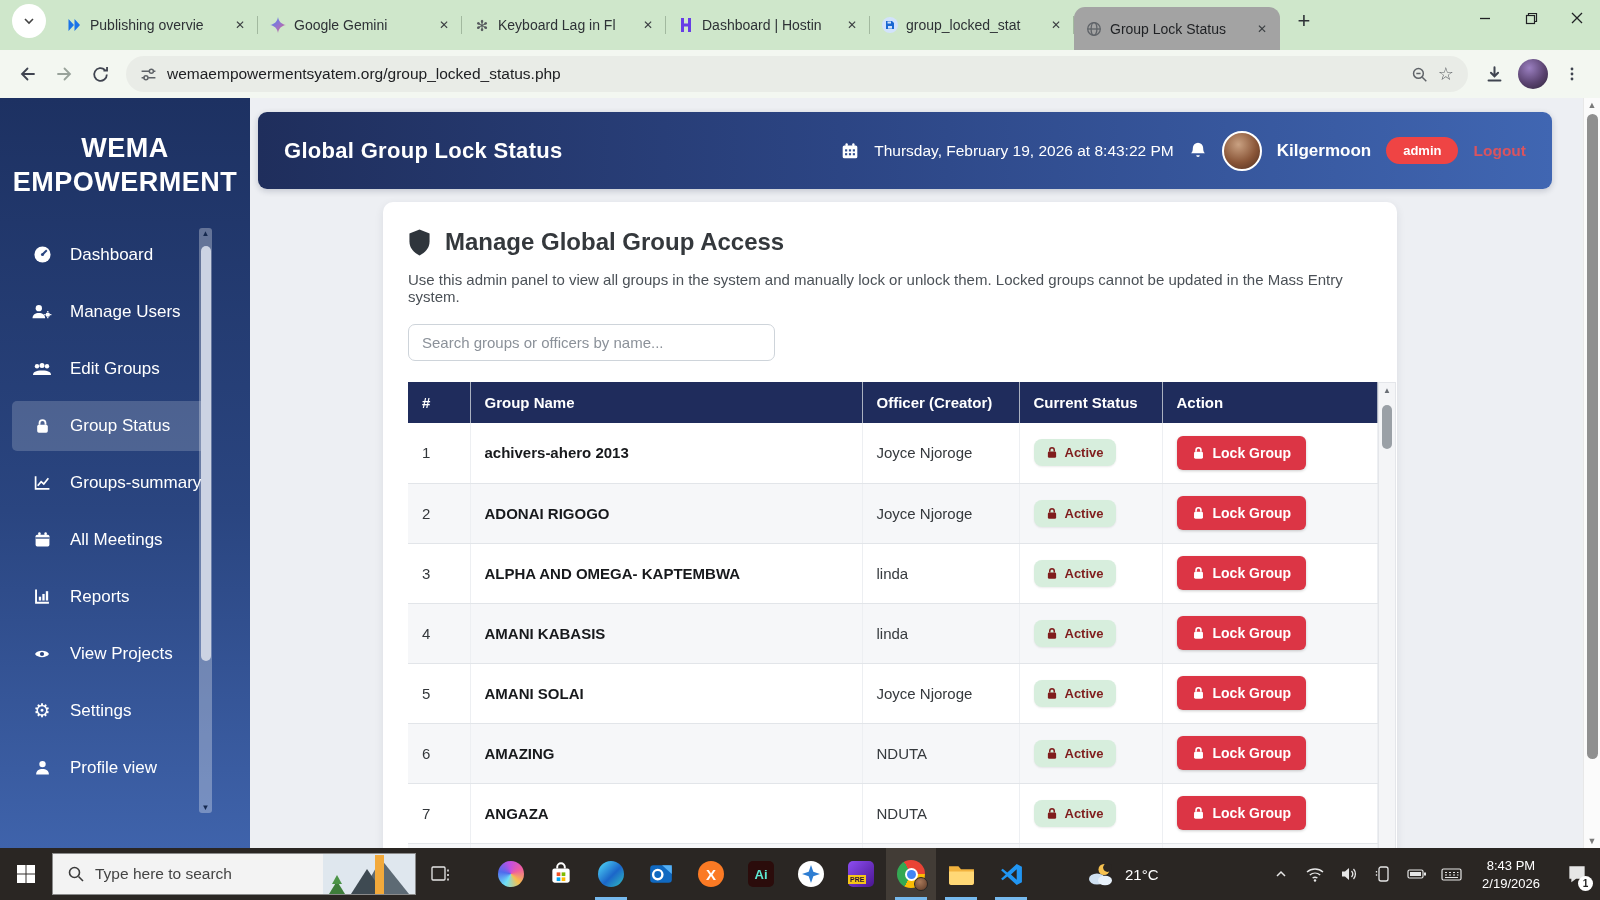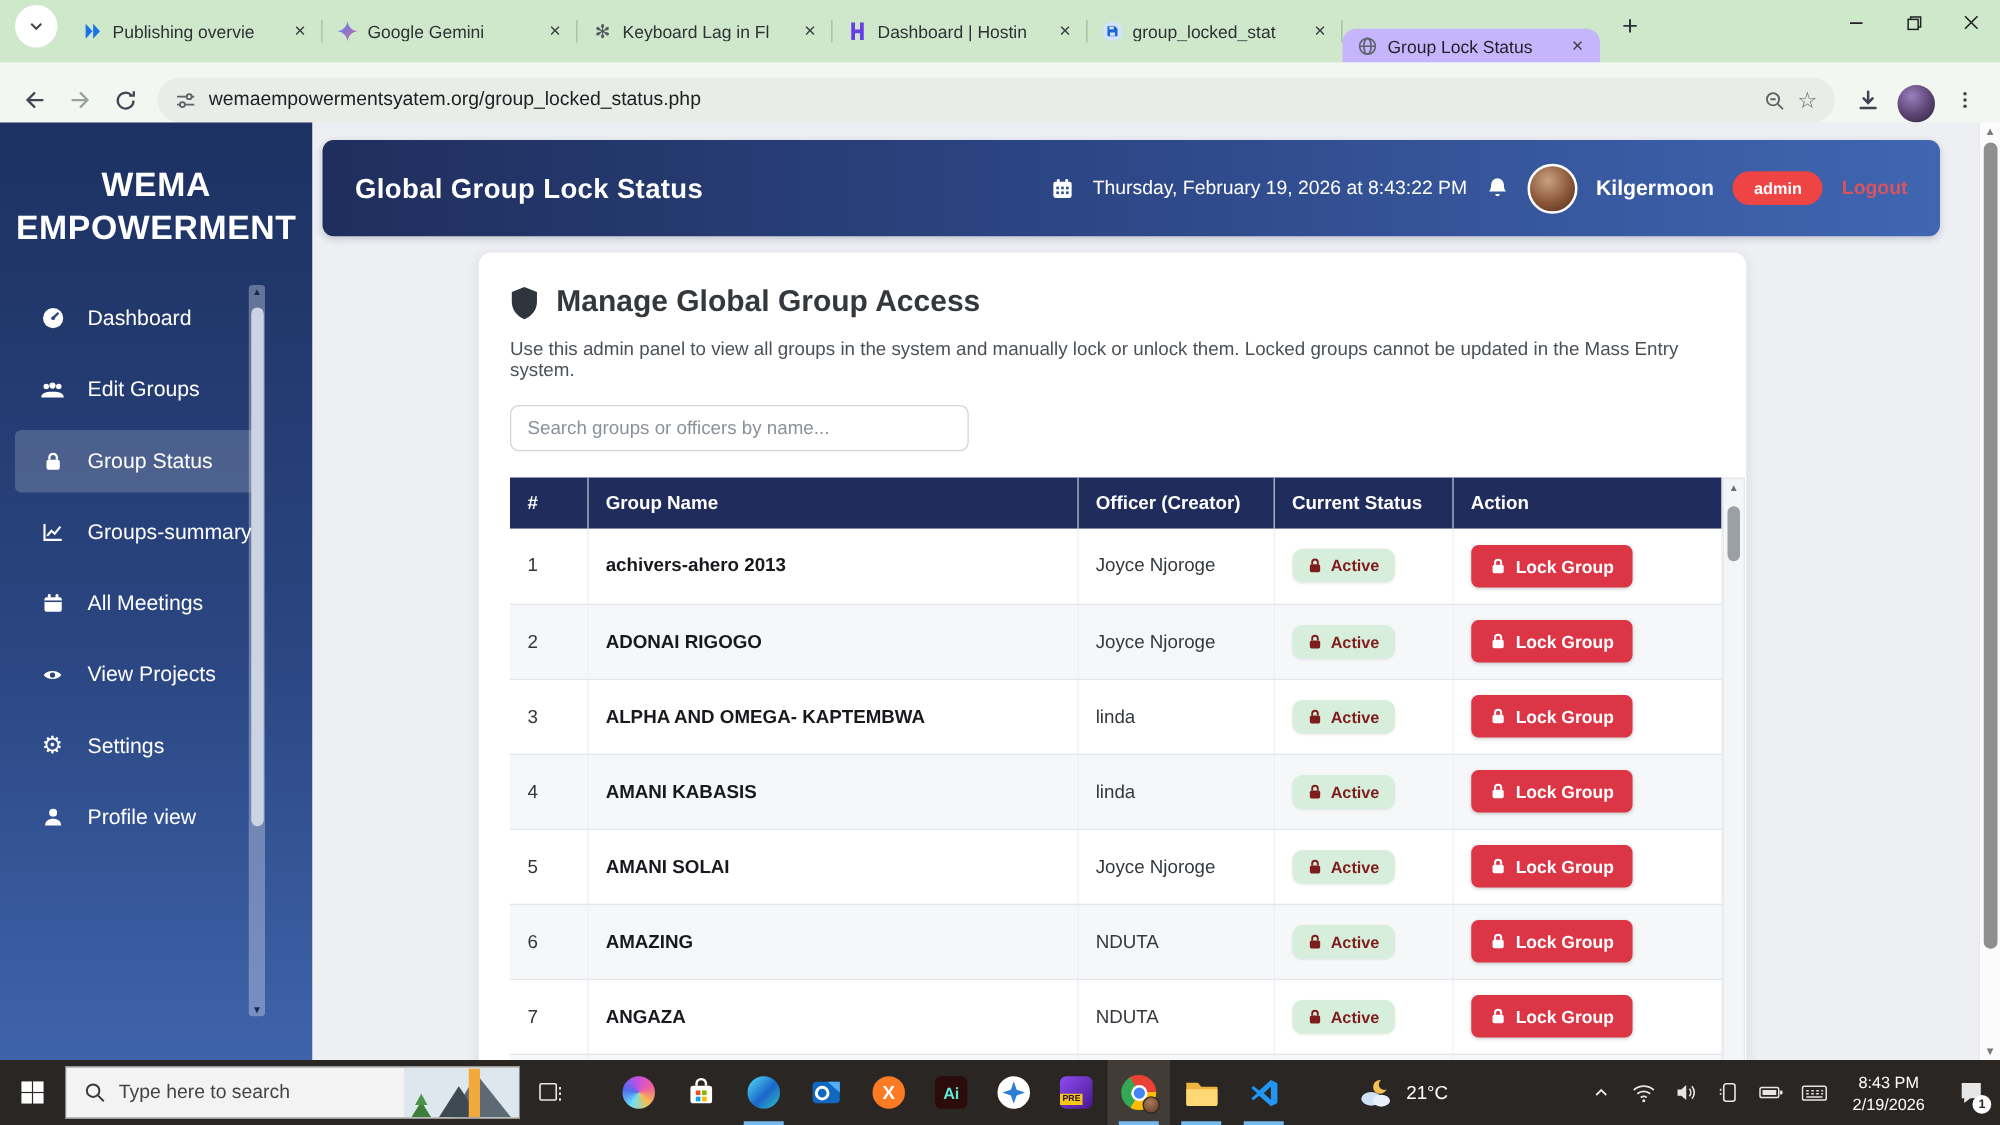--- a/index.html
+++ b/index.html
@@ -6,30 +6,30 @@
 html,body{width:1600px;height:900px;overflow:hidden}
 .screen{position:relative;width:1600px;height:900px;background:#edeff3;font-family:"Liberation Sans",sans-serif;overflow:hidden}
 .ic{display:inline-flex;align-items:center;justify-content:center;line-height:1}
 
 
 .tabstrip{position:absolute;top:0;left:0;width:100%;height:50px;background:#cfe7cb;display:flex;align-items:center;padding-left:8px}
 .tab-search-btn{width:34px;height:34px;border-radius:17px;background:#fff;display:flex;align-items:center;justify-content:center;margin:0 8px 8px 4px;flex-shrink:0}
 .tabs{display:flex;align-items:flex-end;height:50px}
 .tab{display:flex;align-items:center;gap:8px;width:204px;height:50px;padding:0 8px 0 12px;position:relative;color:#2e3236;font-size:14px;cursor:default}
 .tab:not(.active):not(:last-child):after{content:"";position:absolute;right:0;top:16px;height:18px;width:1px;background:rgba(60,80,60,.3)}
-.tab.active{background:#c4b5fd;border-radius:11px 11px 0 0;height:27px;width:206px;color:#1f2124}
+.tab.active{background:#a3a3a3;border-radius:11px 11px 0 0;height:43px;width:206px;color:#1f2124}
 .tab-title{flex:1;white-space:nowrap;overflow:hidden}
 .tab-close{font-size:12px;color:#3c4043;width:20px;height:20px;display:flex;align-items:center;justify-content:center;border-radius:50%}
 .tab-ic svg,.tab-ic{width:16px;height:16px}
 .newtab-btn{width:32px;height:32px;margin:0 10px 9px 8px;display:flex;align-items:center;justify-content:center;font-size:22px;color:#2e3236;flex-shrink:0}
 .win-controls{margin-left:auto;display:flex;align-self:flex-start;height:36px}
 .win-btn{width:46px;height:36px;display:flex;align-items:center;justify-content:center}
 
 
-.toolbar{position:absolute;top:50px;left:0;width:100%;height:48px;background:#f3f7f1;display:flex;align-items:flex-end;padding:0 10px}
+.toolbar{position:absolute;top:50px;left:0;width:100%;height:48px;background:#f3f7f1;display:flex;align-items:center;padding:0 10px}
 .nav-btn{width:36px;height:36px;border-radius:18px;display:flex;align-items:center;justify-content:center;flex-shrink:0}
 .omnibox{flex:1;height:36px;border-radius:18px;background:#e9ece7;display:flex;align-items:center;padding:0 14px;margin:0 8px;gap:10px}
 .omnibox .url{flex:1;font-size:15.5px;color:#202124;white-space:nowrap;overflow:hidden}
 .star{font-size:18px;color:#5f6368}
 .avatar-toolbar{width:30px;height:30px;border-radius:50%;background:radial-gradient(circle at 38% 30%,#9a7fc0,#5a4370 55%,#2e2338);margin:0 6px;border:none}
 
 
 .content{position:absolute;top:98px;left:0;right:0;bottom:52px;display:flex}
 
 
@@ -266,20 +266,31 @@
               <svg width="19" height="19" viewBox="0 0 16 16">
                 <circle cx="8" cy="8" r="6.8" fill="#fff"></circle>
                 <line x1="8" y1="8" x2="11.6" y2="4.4" stroke="#2a4580" stroke-width="1.6"></line>
                 <circle cx="8" cy="8" r="1.3" fill="#2a4580"></circle>
               </svg>
             </span>
             <span class="nav-label">Dashboard</span>
           </div>
           <div class="nav-item">
             <span class="ic nav-ic">
+              <svg width="20" height="17" viewBox="0 0 19 16" fill="currentColor">
+                <circle cx="6.5" cy="4.8" r="3"></circle>
+                <path d="M.5 14.5c0-3.2 2.7-5 6-5s6 1.8 6 5z"></path>
+                <circle cx="15" cy="11" r="2.1"></circle>
+                <path stroke="currentColor" stroke-width="1.2" d="M15 7.6v1.2M15 13.2v1.2M11.6 11h1.2M17.2 11h1.2"></path>
+              </svg>
+            </span>
+            <span class="nav-label">Manage Users</span>
+          </div>
+          <div class="nav-item">
+            <span class="ic nav-ic">
               <svg width="20" height="16" viewBox="0 0 20 16" fill="currentColor">
                 <circle cx="5" cy="5.2" r="2.2"></circle>
                 <circle cx="10" cy="4.4" r="2.5"></circle>
                 <circle cx="15" cy="5.2" r="2.2"></circle>
                 <path d="M1 14c0-3 2.6-4.6 9-4.6s9 1.6 9 4.6z"></path>
               </svg>
             </span>
             <span class="nav-label">Edit Groups</span>
           </div>
           <div class="nav-item active">
@@ -303,20 +314,31 @@
           <div class="nav-item">
             <span class="ic nav-ic">
               <svg width="17" height="17" viewBox="0 0 16 16" fill="currentColor">
                 <rect x="1.5" y="3.5" width="13" height="11" rx="1.5"></rect>
                 <rect x="4" y="1.2" width="2.2" height="3" rx="1"></rect>
                 <rect x="9.8" y="1.2" width="2.2" height="3" rx="1"></rect>
                 <rect x="1.5" y="6" width="13" height="1.2" fill="#2a4580"></rect>
               </svg>
             </span>
             <span class="nav-label">All Meetings</span>
+          </div>
+          <div class="nav-item">
+            <span class="ic nav-ic">
+              <svg width="18" height="17" viewBox="0 0 16 16" fill="currentColor">
+                <path d="M1.5 1.5h1.8V13h11.2v1.8H1.5z"></path>
+                <rect x="5" y="8.2" width="2.2" height="3.6"></rect>
+                <rect x="8.3" y="5.6" width="2.2" height="6.2"></rect>
+                <rect x="11.6" y="3" width="2.2" height="8.8"></rect>
+              </svg>
+            </span>
+            <span class="nav-label">Reports</span>
           </div>
           <div class="nav-item">
             <span class="ic nav-ic">
               <svg width="20" height="16" viewBox="0 0 16 16">
                 <path d="M1 8c2.5-4.2 11.5-4.2 14 0-2.5 4.2-11.5 4.2-14 0z" fill="#fff"></path>
                 <circle cx="8" cy="8" r="2.1" fill="#2a4580"></circle>
               </svg>
             </span>
             <span class="nav-label">View Projects</span>
           </div>

